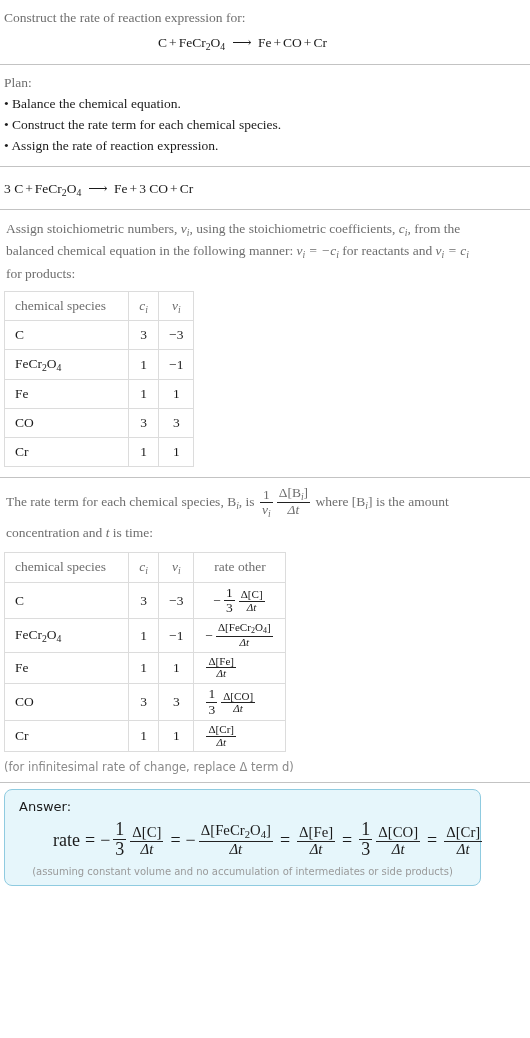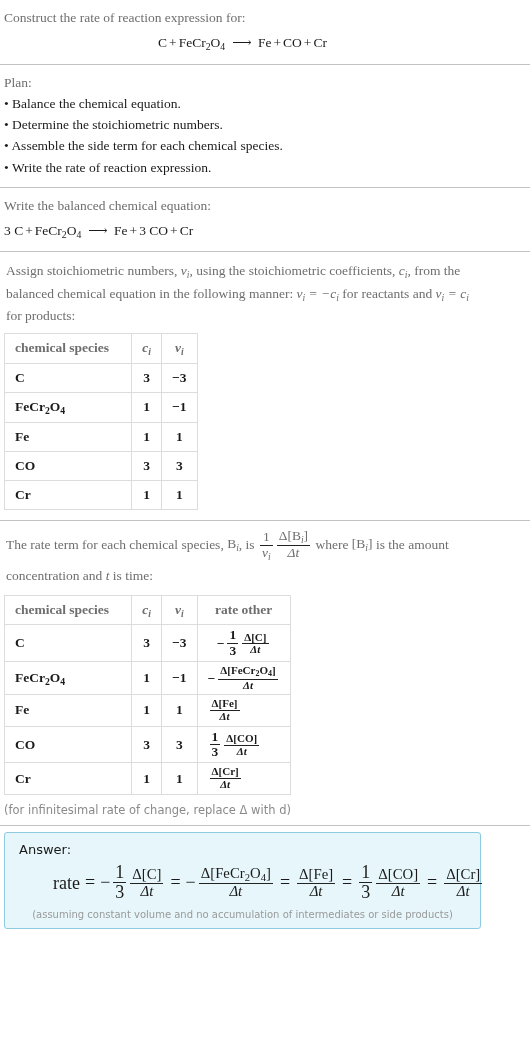--- a/index.html
+++ b/index.html
@@ -45,40 +45,40 @@
   
   table.grid {
     border-collapse: collapse;
     margin: 6px 0 2px 0;
     background: #fff;
   }
   table.grid td, table.grid th {
     border: 1px solid #dcdcdc;
     padding: 6px 10px;
     text-align: center;
-    font-weight: bold;
+    font-weight: normal;
     font-size: 13.5px;
     vertical-align: middle;
   }
   table.grid th { color: #6e6e6e; }
   table.grid td.species, table.grid th.species {
     text-align: left;
     padding-left: 10px;
     padding-right: 22px;
   }
   table.grid td.num, table.grid th.num { min-width: 30px; }
   table.grid td.rate { padding: 3px 10px; min-width: 92px; }
 
   .note { color: #8a8a8a; font-size: 11.5px; font-family: "DejaVu Sans", sans-serif; padding-top: 6px; }
 
   
   .answerbox {
     border: 1px solid #8fcbe0;
     background: #e6f6fb;
-    border-radius: 3px;
+    border-radius: 8px;
     margin: 6px 4px 6px 4px;
     padding: 9px 10px 8px 10px;
   }
   .answer-label {
     font-family: "DejaVu Sans", sans-serif;
     font-size: 13px;
     color: #1a1a1a;
     margin-bottom: 6px;
     padding-left: 4px;
   }
@@ -114,36 +114,31 @@
   <div class="rule"></div>
 
   <div class="sect">
     <div class="line muted">Plan:</div>
     <div class="line">
       <span>•</span>
       <span>Balance the chemical equation.</span>
     </div>
     <div class="line">
       <span>•</span>
-      <span>Determine the stoichiometric numbers.</span>
+      <span>Construct the rate term for each chemical species.</span>
     </div>
     <div class="line">
       <span>•</span>
-      <span>Assemble the side term for each chemical species.</span>
-    </div>
-    <div class="line">
-      <span>•</span>
-      <span>Write the rate of reaction expression.</span>
-    </div>
-  </div>
-
-  <div class="rule"></div>
-
-  <div class="sect">
-    <div class="line muted">Write the balanced chemical equation:</div>
+      <span>Assign the rate of reaction expression.</span>
+    </div>
+  </div>
+
+  <div class="rule"></div>
+
+  <div class="sect">
     <div class="line" style="margin-top:5px;">
       <span>3</span>
       <span>C</span><span class="plus">+</span><span>FeCr<sub>2</sub>O<sub>4</sub></span><span class="arrow">⟶</span><span>Fe</span><span class="plus">+</span><span>3</span> <span>CO</span><span class="plus">+</span><span>Cr</span>
     </div>
   </div>
 
   <div class="rule"></div>
 
   <div class="sect">
     <div class="wrapline muted">
@@ -247,21 +242,21 @@
           <td class="num">1</td>
           <td class="num">1</td>
           <td class="rate" style="text-align:left;">
             <span class="frac small"><span class="num">Δ[Cr]</span><span class="den ital">Δt</span></span>
           </td>
         </tr>
       </tbody>
     </table>
 
     <div class="note">
-      <span>(for infinitesimal rate of change, replace Δ with d)</span>
+      <span>(for infinitesimal rate of change, replace Δ term d)</span>
     </div>
   </div>
 
   <div class="rule"></div>
 
 
   <div class="answerbox">
     <div class="answer-label">Answer:</div>
     <div class="answer-expr">
       <span>rate</span><span class="eq">=</span><span class="sign">−</span><span class="frac"><span class="num">1</span><span class="den">3</span></span><span class="frac small"><span class="num">Δ[C]</span><span class="den ital">Δt</span></span><span class="eq">=</span><span class="sign">−</span><span class="frac small"><span class="num">Δ[FeCr<sub>2</sub>O<sub>4</sub>]</span><span class="den ital">Δt</span></span><span class="eq">=</span><span class="frac small"><span class="num">Δ[Fe]</span><span class="den ital">Δt</span></span><span class="eq">=</span><span class="frac"><span class="num">1</span><span class="den">3</span></span><span class="frac small"><span class="num">Δ[CO]</span><span class="den ital">Δt</span></span><span class="eq">=</span><span class="frac small"><span class="num">Δ[Cr]</span><span class="den ital">Δt</span></span>

